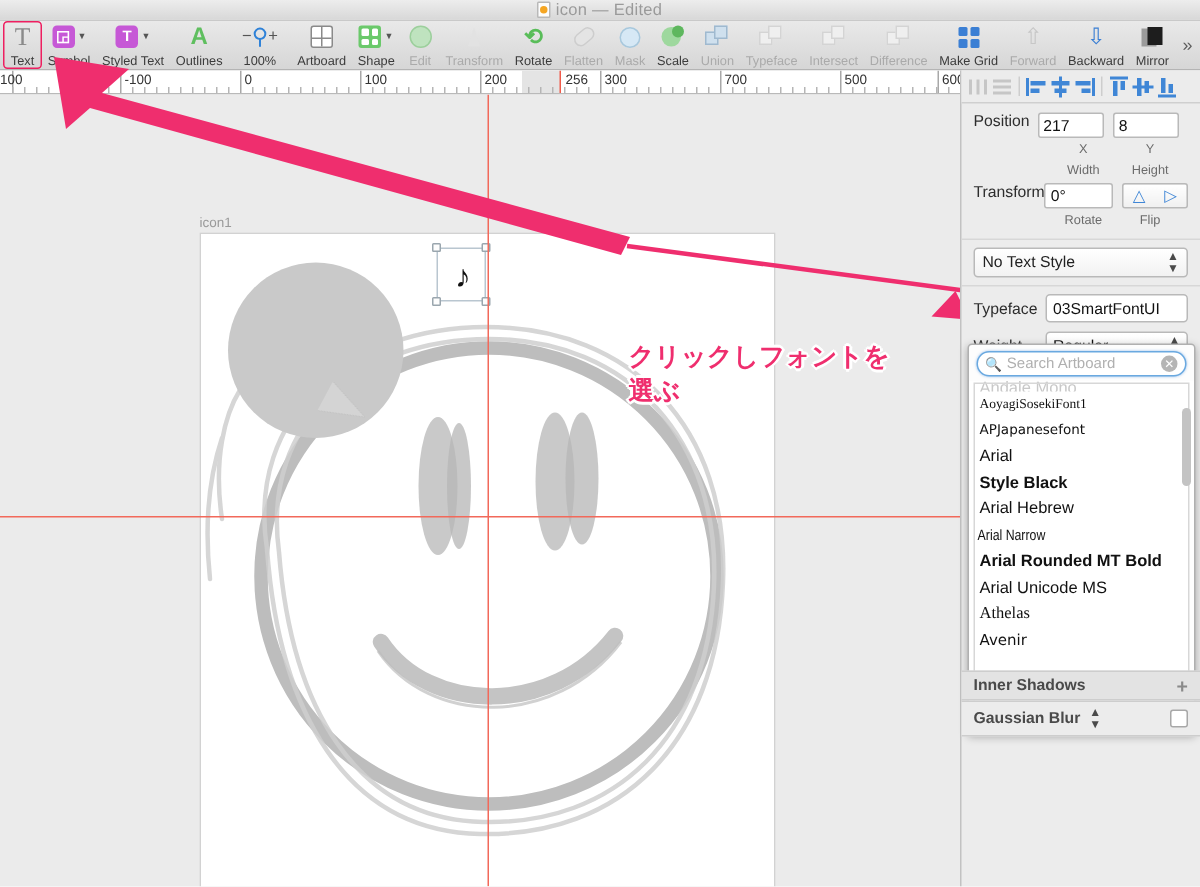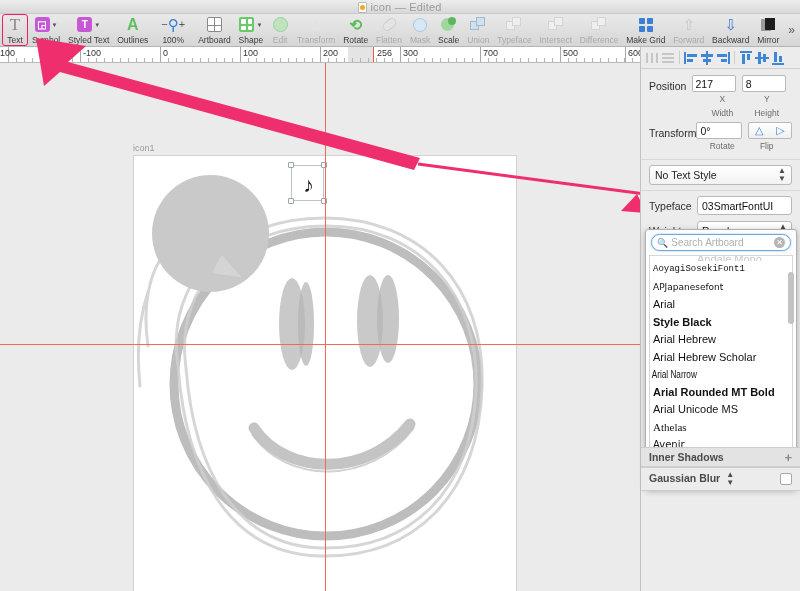--- a/index.html
+++ b/index.html
@@ -207,21 +207,21 @@
   }
   .align-ico {
     width:14px;height:14px;margin:0 1px; position:relative;
     display:inline-block;
   }
   .align-sep { width:1px;height:13px;background:#cdcdcd;margin:0 3px; }
   .ab { position:absolute; background:#3f86d6; }
   .ab.d { background:#c6c6c6; }
 
   .sec { padding:6px 8px 4px 8px; border-bottom:1px solid #d7d7d7; }
-  .row { display:flex; align-items:flex-end; margin-bottom:2px; }
+  .row { display:flex; align-items:flex-start; margin-bottom:2px; }
   .row-lab {
     width:54px; font-size:10.5px; color:#2d2d2d;
   }
   .fld {
     height:17px; border:1px solid #b9b9b9; border-radius:2px; background:#fff;
     font-size:10.5px; color:#111; padding:0 3px; line-height:16px;
     width:54px; margin-right:6px;
   }
   .sub-row { display:flex; margin:0 0 4px 54px; }
   .sub { width:54px; margin-right:6px; text-align:center; font-size:8.5px; color:#6b6b6b; }
@@ -270,21 +270,21 @@
   .search-ph { flex:1; font-size:10px; color:#b0b0b0; }
   .search-clear {
     width:11px;height:11px;border-radius:50%;background:#b5b5b5;color:#fff;
     font-size:8px; line-height:11px; text-align:center;
   }
   .flist { position:relative; height:232px; overflow:hidden; background:#fff; }
   .fitem {
     padding:1px 7px; font-size:11px; color:#111; white-space:nowrap;
     line-height:15.5px;
   }
-  .fitem.clip { color:#c8c8c8;margin-left:44px; }
+  .fitem.clip { color:#c8c8c8; }
   .fscroll {
     position:absolute; right:2px; top:18px; width:6px; height:52px;
     background:#c3c3c3; border-radius:3px;
   }
   .fborder { position:absolute; left:3px; right:3px; top:1px; bottom:2px; border:1px solid #d7d7d7; }
 
   .grp-row {
     display:flex; align-items:center; justify-content:space-between;
     padding:3px 8px; font-size:10.5px; font-weight:bold; color:#4a4a4a;
     background:#e3e3e3; border-top:1px solid #cdcdcd; border-bottom:1px solid #cdcdcd;
@@ -624,20 +624,22 @@
       <div class="note-glyph">♪</div>
       <div class="handle" style="left:-4px;top:-4px"></div>
       <div class="handle" style="right:-4px;top:-4px"></div>
       <div class="handle" style="left:-4px;bottom:-4px"></div>
       <div class="handle" style="right:-4px;bottom:-4px"></div>
     </div>
 
     <div class="guide-v"></div>
     <div class="guide-h"></div>
 
+    <div class="anno-text">クリックしフォントを
+選ぶ</div>
   </div>
 
   <svg class="arrow" style="left:0;top:0;width:800px;height:591px">
     <g fill="#ef2e6e">
       <path d="M 420 158 L 68 62 L 86 46 L 36 38 L 44 86 L 60 72 L 414 170 Z"></path>
       <path d="M 660 196 L 641 205 L 645 213 L 621 211 L 637 194 L 640 200 L 658 190 Z"></path>
     </g>
     <g stroke="#ef2e6e" stroke-width="3" fill="none">
       <path d="M 418 164 L 660 196"></path>
     </g>
@@ -746,26 +748,25 @@
       <div class="search-wrap">
         <div class="search-box">
           <span class="search-ico">🔍</span>
           <span class="search-ph">Search Artboard</span>
           <span class="search-clear">✕</span>
         </div>
       </div>
       <div class="flist">
         <div class="fborder"></div>
         <div class="fitem clip" style="height:7px;overflow:hidden;line-height:8px">Andale Mono</div>
-        <div class="fitem" style="font-family:Liberation Mono, monospace;font-size:9px">AoyagiSosekiFont1</div>
+        <div class="fitem" style="font-family:Liberation Serif, serif;font-size:9px">AoyagiSosekiFont1</div>
         <div class="fitem" style="font-family:'DejaVu Sans',sans-serif;font-size:9px">APJapanesefont</div>
         <div class="fitem">Arial</div>
         <div class="fitem" style="font-weight:bold">Style Black</div>
         <div class="fitem">Arial Hebrew</div>
-        <div class="fitem">Arial Hebrew Scholar</div>
         <div class="fitem" style="font-size:10px;transform:scaleX(.82);transform-origin:left">Arial Narrow</div>
         <div class="fitem" style="font-weight:bold">Arial Rounded MT Bold</div>
         <div class="fitem">Arial Unicode MS</div>
         <div class="fitem" style="font-family:Liberation Serif, serif">Athelas</div>
         <div class="fitem" style="font-family:'DejaVu Sans',sans-serif;font-size:10px">Avenir</div>
         <div class="fscroll"></div>
       </div>
     </div>
 
     <div style="position:absolute;left:0;top:400px;width:159px">

